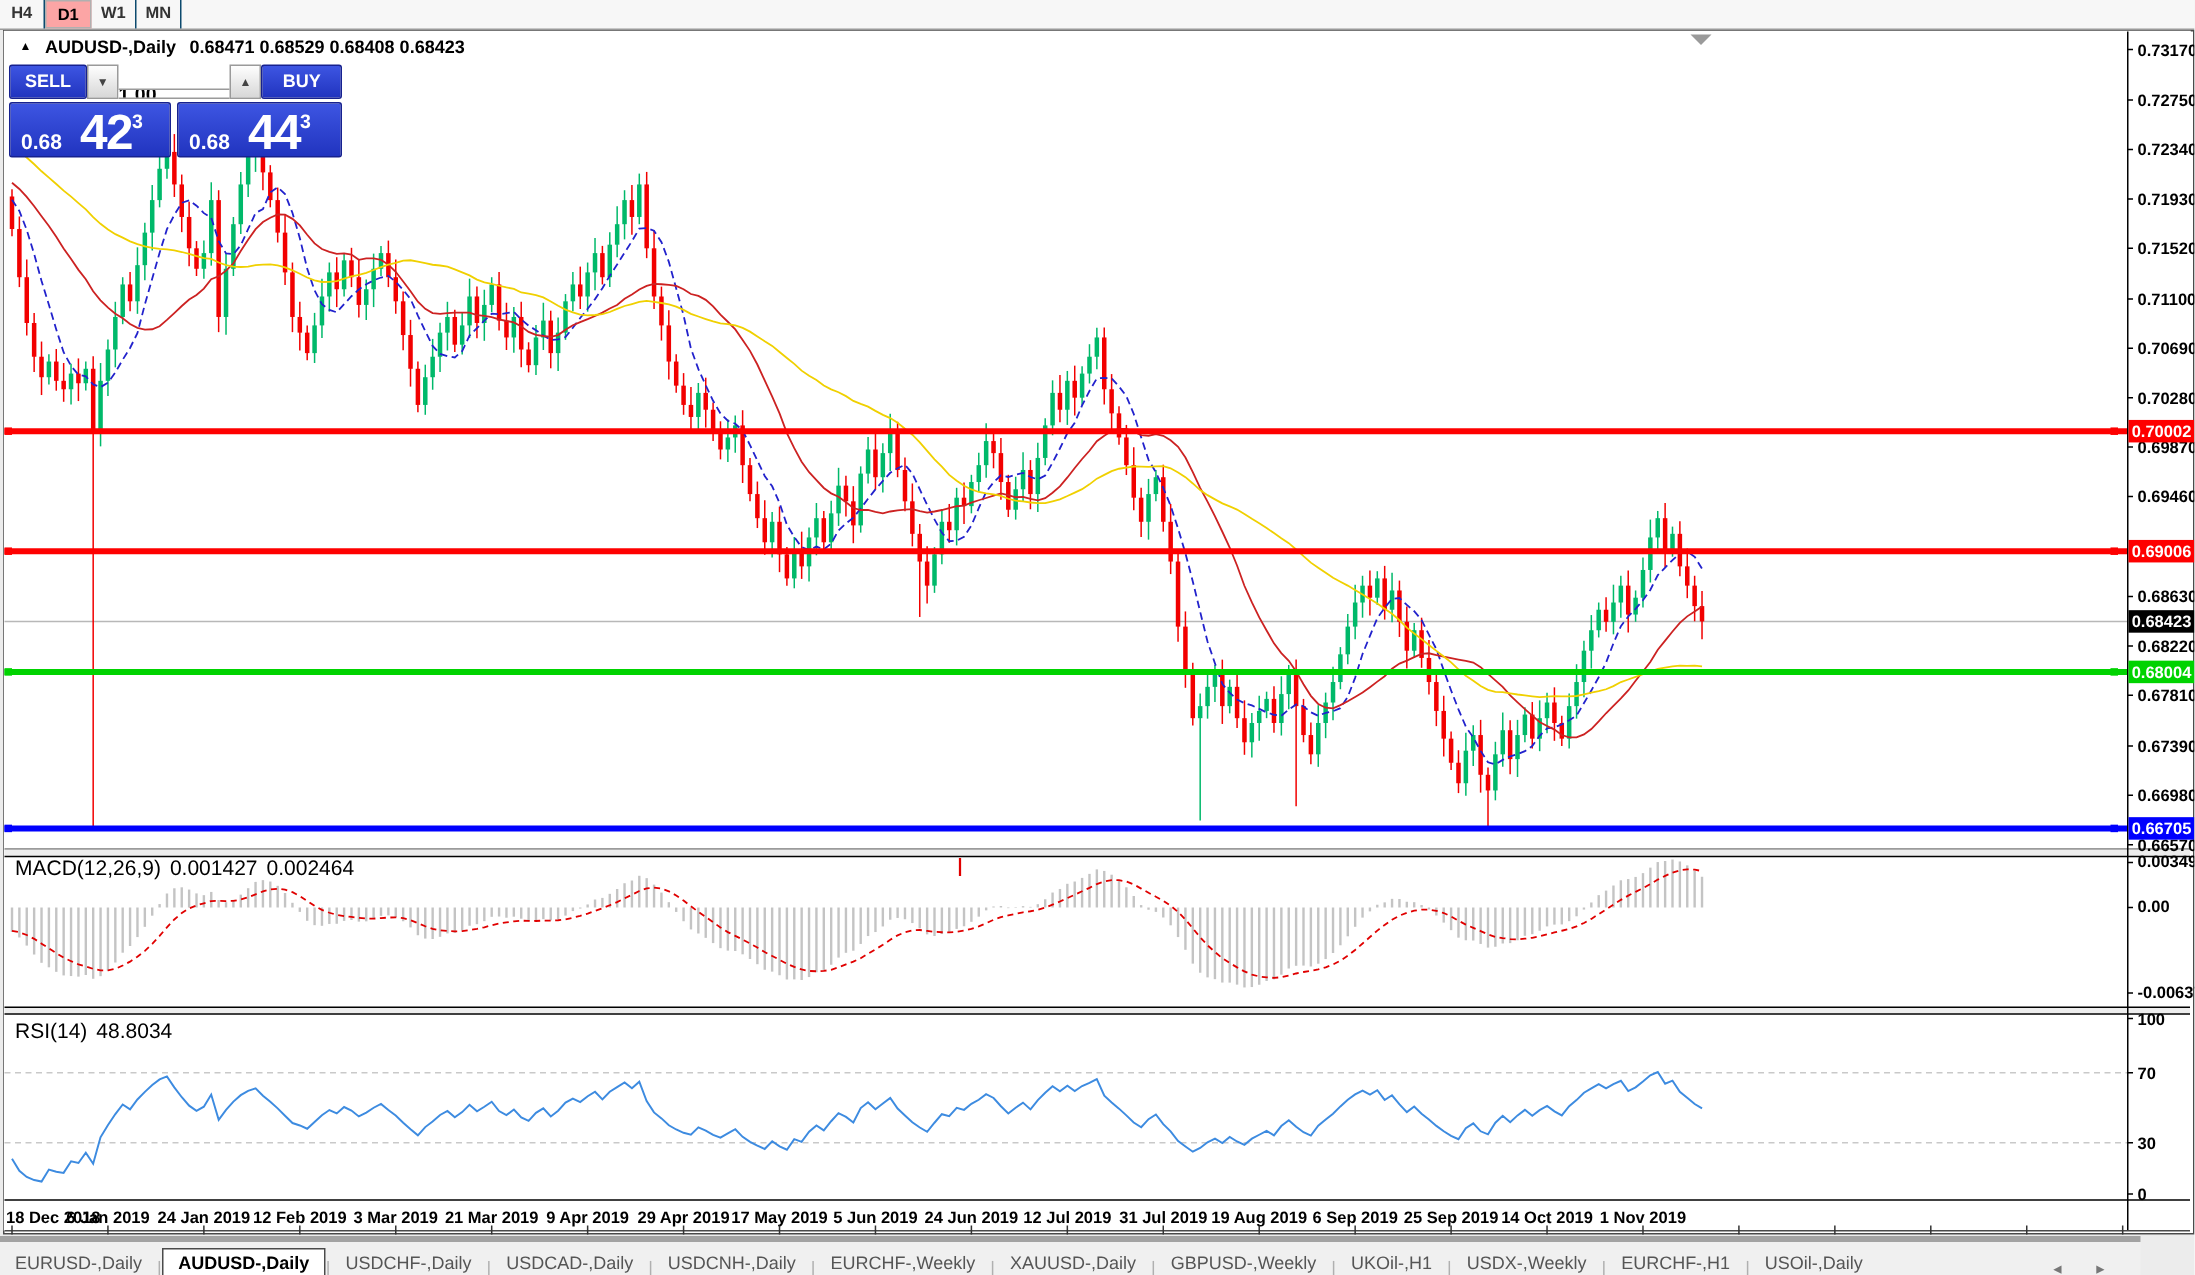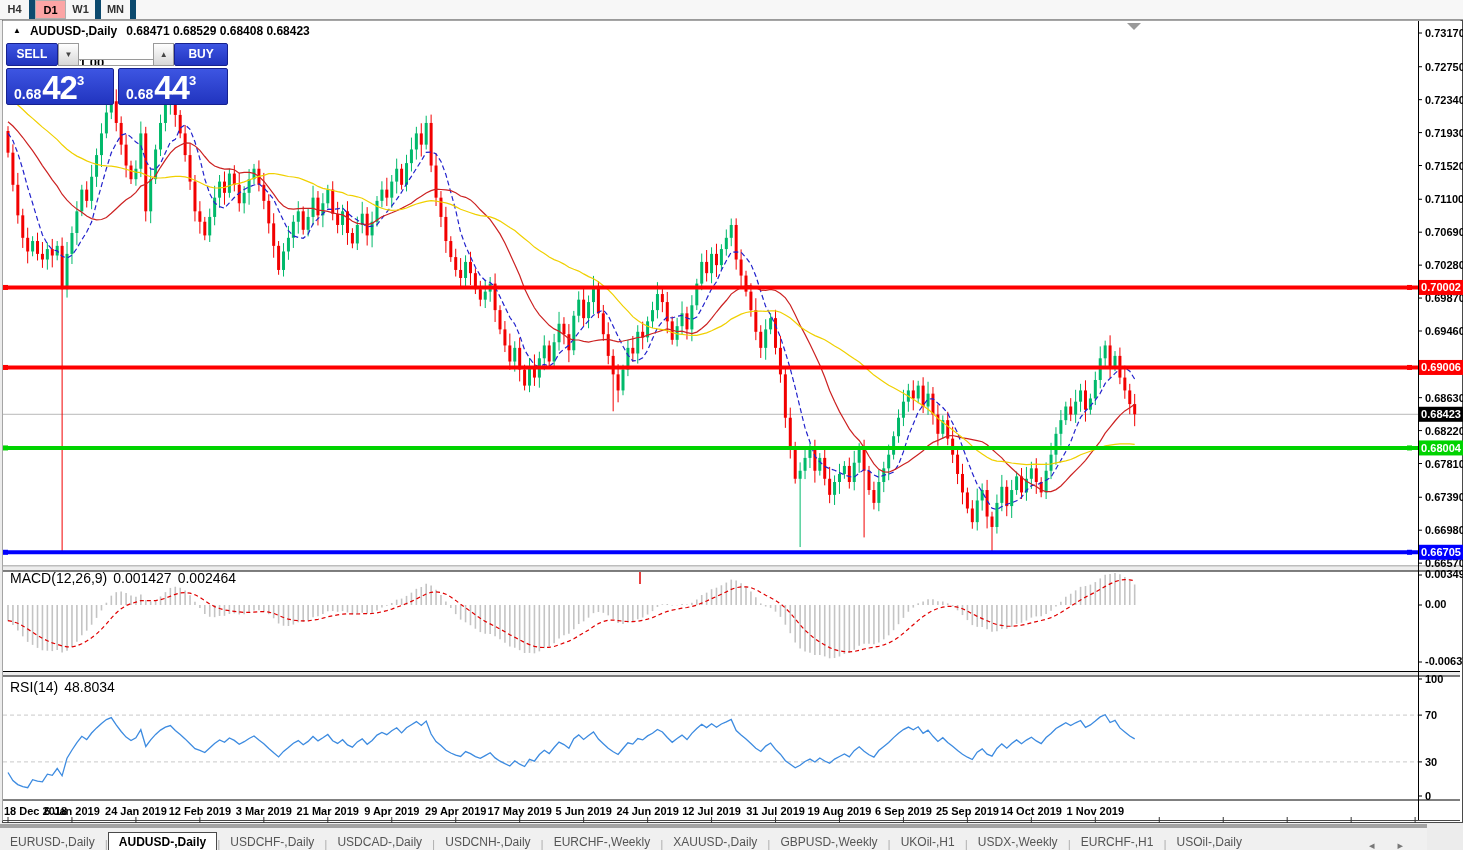--- a/index.html
+++ b/index.html
@@ -2,21 +2,21 @@
 <html><head>
 <meta charset="utf-8">
 <style>
   html,body{margin:0;padding:0;}
   body{width:1463px;height:850px;position:relative;overflow:hidden;background:#ececec;
        font-family:"Liberation Sans",sans-serif;}
   
   #toolbar{position:absolute;left:0;top:0;width:1463px;height:19px;background:#f7f7f7;
            border-bottom:1px solid #9a9a9a;display:flex;align-items:stretch;z-index:5;}
   .tf{min-width:29px;text-align:center;font-size:11px;font-weight:700;color:#333;
-      line-height:18px;border-right:6px solid #0c4a6e;cursor:default;}
+      line-height:18px;border-right:1px solid #0c4a6e;cursor:default;}
   .tf.active{background:#fca5a5;border:1px solid #b0b0b0;color:#000;}
   
   #chartwin{position:absolute;left:2px;top:20px;width:1459px;height:801px;background:#fff;
             border:1px solid #4a4a4a;z-index:1;}
   #chartsvg{position:absolute;left:0;top:0;z-index:2;}
   #title{position:absolute;left:13px;top:24px;z-index:6;font-size:12px;font-weight:700;
          color:#000;display:flex;gap:9px;align-items:center;}
   #title .marker{font-size:8px;position:relative;top:-1px;}
   
   #panel{position:absolute;left:6px;top:43px;z-index:7;width:222px;}
@@ -28,21 +28,21 @@
   .spin{width:20px;background:linear-gradient(#fefefe,#d7d7d7);border:1px solid #9a9a9a;
         font-size:8px;color:#444;text-align:center;line-height:21px;}
   #volInput{width:68px;border:1px solid #9a9a9a;border-left:none;border-right:none;
             font-size:13px;font-weight:700;text-align:left;padding:0 6px 0 0;outline:none;
             font-family:"Liberation Sans",sans-serif;margin-top:16px;}
   #panel .row2{display:flex;margin-top:2px;gap:4px;}
   .pricebox{height:37px;border-radius:2px;display:flex;align-items:flex-end;color:#fff;
             padding:0 0 3px 7px;box-sizing:border-box;}
   #sellBox{width:108px;}
   #buyBox{width:110px;}
-  .pfx{font-size:14px;font-weight:700;line-height:1;margin-right:1px;}
+  .pfx{font-size:14px;font-weight:700;line-height:1;margin-right:12px;}
   .big{font-size:33px;font-weight:600;line-height:0.82;letter-spacing:-1px;}
   .sup{font-size:13px;font-weight:700;line-height:1;position:relative;top:-14px;}
   
   .panelabel{position:absolute;z-index:6;font-size:14px;color:#000;display:flex;gap:6px;}
   
   #tabbar{position:absolute;left:0;top:824px;width:1427px;height:24px;background:#f0f0f0;
           border-top:4px solid #a3a3a3;display:flex;align-items:flex-end;z-index:5;
           font-size:12px;color:#555;}
   .tab{padding:3px 10px;white-space:nowrap;cursor:default;}
   .tab.active{background:#fff;border:1px solid #4a4a4a;color:#000;font-weight:700;padding:2px 10px;}

